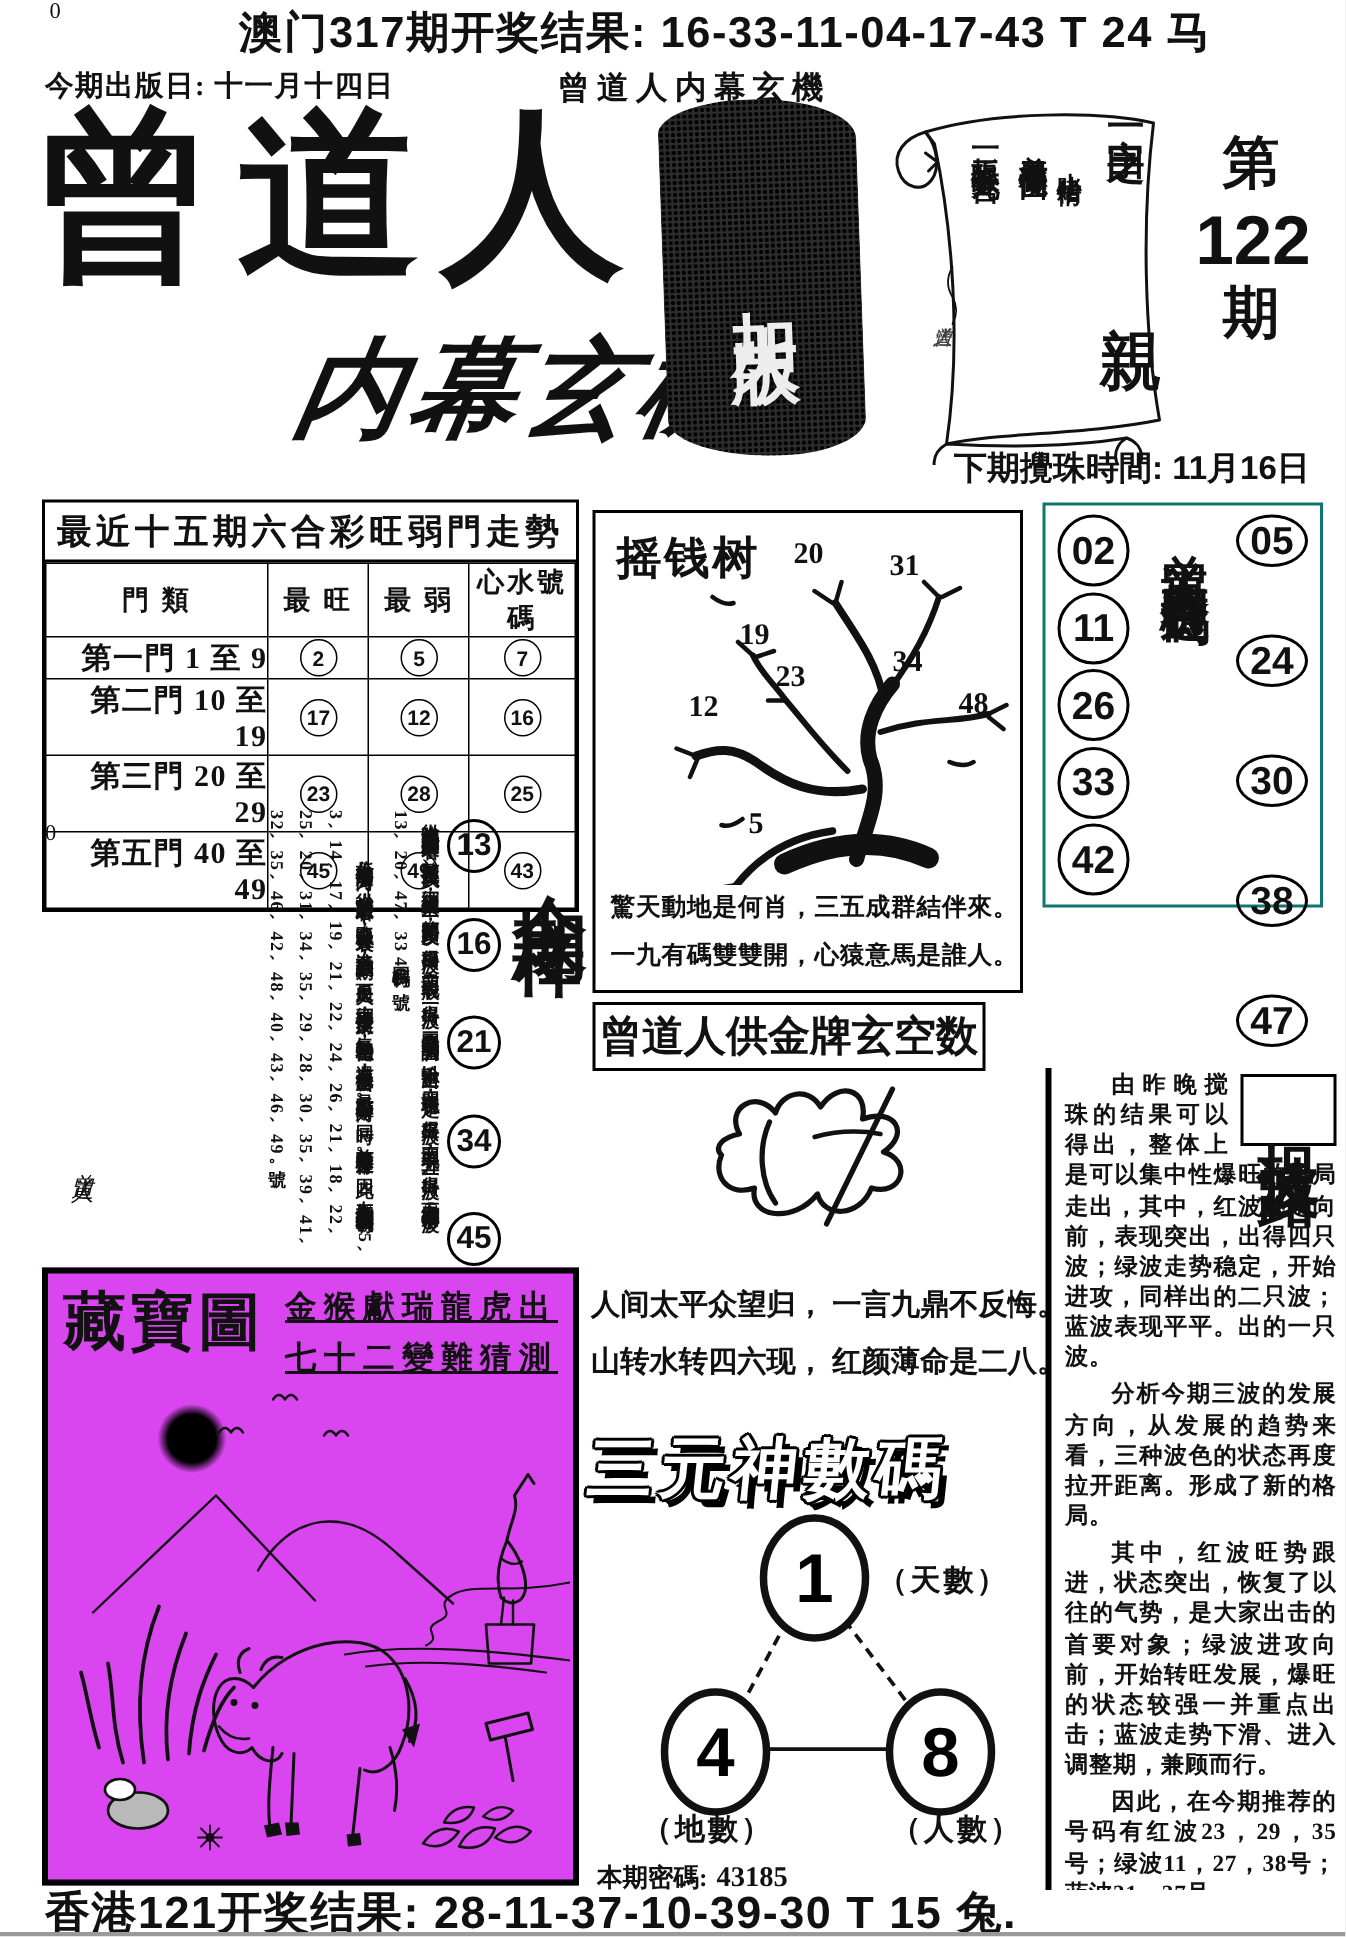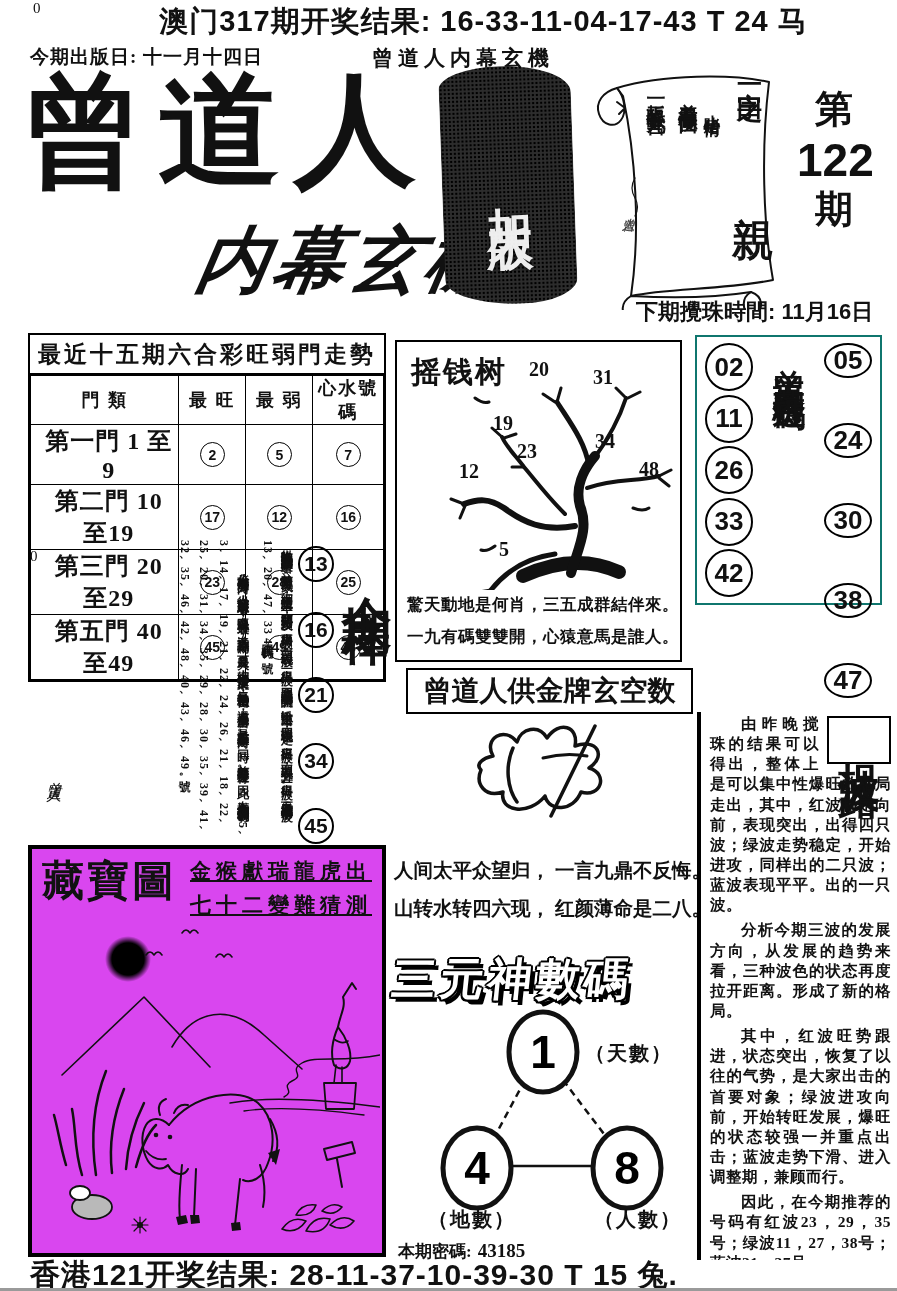--- a/index.html
+++ b/index.html
@@ -38,21 +38,21 @@
   .next-draw { position:absolute; left:636px; top:297px; font-size:22px; font-weight:800;
                font-family:"Liberation Sans",sans-serif; }
 
   
   .ttable { position:absolute; left:28px; top:333px; width:358px; border:2px solid #000; background:#fff; }
   .ttable-cap { text-align:center; font-size:23px; font-weight:700; letter-spacing:3px;
                 border-bottom:2px solid #000; padding:4px 0 3px; }
   .ttable table { width:100%; border-collapse:collapse; }
   .ttable td { border:1px solid #000; text-align:center; font-size:19px; font-weight:700; height:27px; }
   .ttable tr.hd td { font-size:18px; letter-spacing:2px; height:30px; }
-  .ttable td.lbl { text-align:center; padding-left:8px; font-size:24px; letter-spacing:1px; }
+  .ttable td.lbl { text-align:right; padding-left:8px; font-size:20px; letter-spacing:1px; }
   .circ { display:inline-flex; align-items:center; justify-content:center; border:1.5px solid #000;
           border-radius:50%; font-family:"Liberation Sans",sans-serif; }
   .circ-sm { width:25px; height:25px; font-size:14px; font-weight:700; }
   .circ-md { width:36px; height:36px; font-size:21px; font-weight:700; border-width:2px; }
   .circ-lg { width:48px; height:48px; font-size:26px; font-weight:600; border-width:2.5px; }
 
   
   .an-text { position:absolute; left:50px; top:540px; width:246px; height:306px; writing-mode:vertical-rl;
              font-size:12px; line-height:1.62; letter-spacing:1px; font-weight:600; overflow:hidden; }
   .an-text p + p { margin-right:5px; text-indent:2em; }
@@ -64,23 +64,23 @@
              font-style:italic; letter-spacing:3px; }
 
   
   .mtree { position:absolute; left:395px; top:340px; width:287px; height:322px; border:2px solid #000; }
   .mt-title { position:absolute; left:14px; top:10px; font-size:30px; font-weight:900;
               font-family:"Liberation Sans",sans-serif; letter-spacing:2px; }
   .mt-num { position:absolute; font-size:20px; font-weight:600; font-family:"Liberation Serif",serif; }
   .mt-poem { position:absolute; left:10px; font-size:16.5px; font-weight:600; letter-spacing:.5px; white-space:nowrap; }
 
   
-  .gold { position:absolute; left:395px; top:668px; width:287px; height:46px; border:2px solid #000;
+  .gold { position:absolute; left:395px; top:668px; width:262px; height:46px; border:2px solid #000;
           display:flex; align-items:center; justify-content:center;
-          font-family:"Liberation Sans",sans-serif; font-weight:900; font-size:28px;margin-left:11px; }
+          font-family:"Liberation Sans",sans-serif; font-weight:900; font-size:28px; }
   .scribble { position:absolute; left:455px; top:718px; }
   .mid-poem { position:absolute; left:394px; top:852px; width:292px; font-size:19.5px; font-weight:700;
               line-height:1.95; white-space:nowrap; }
 
   
   .sy-title { position:absolute; left:392px; top:950px; font-family:"Liberation Sans",sans-serif;
               font-weight:900; font-size:44px; letter-spacing:4px; color:#fff; transform:skewX(-6deg);
               text-shadow:2px 0 #000,-2px 0 #000,0 2px #000,0 -2px #000,1.5px 1.5px #000,
                           -1.5px -1.5px #000,1.5px -1.5px #000,-1.5px 1.5px #000,5px 5px 0 #000; }
   .sy-svg { position:absolute; left:403px; top:1008px; }

